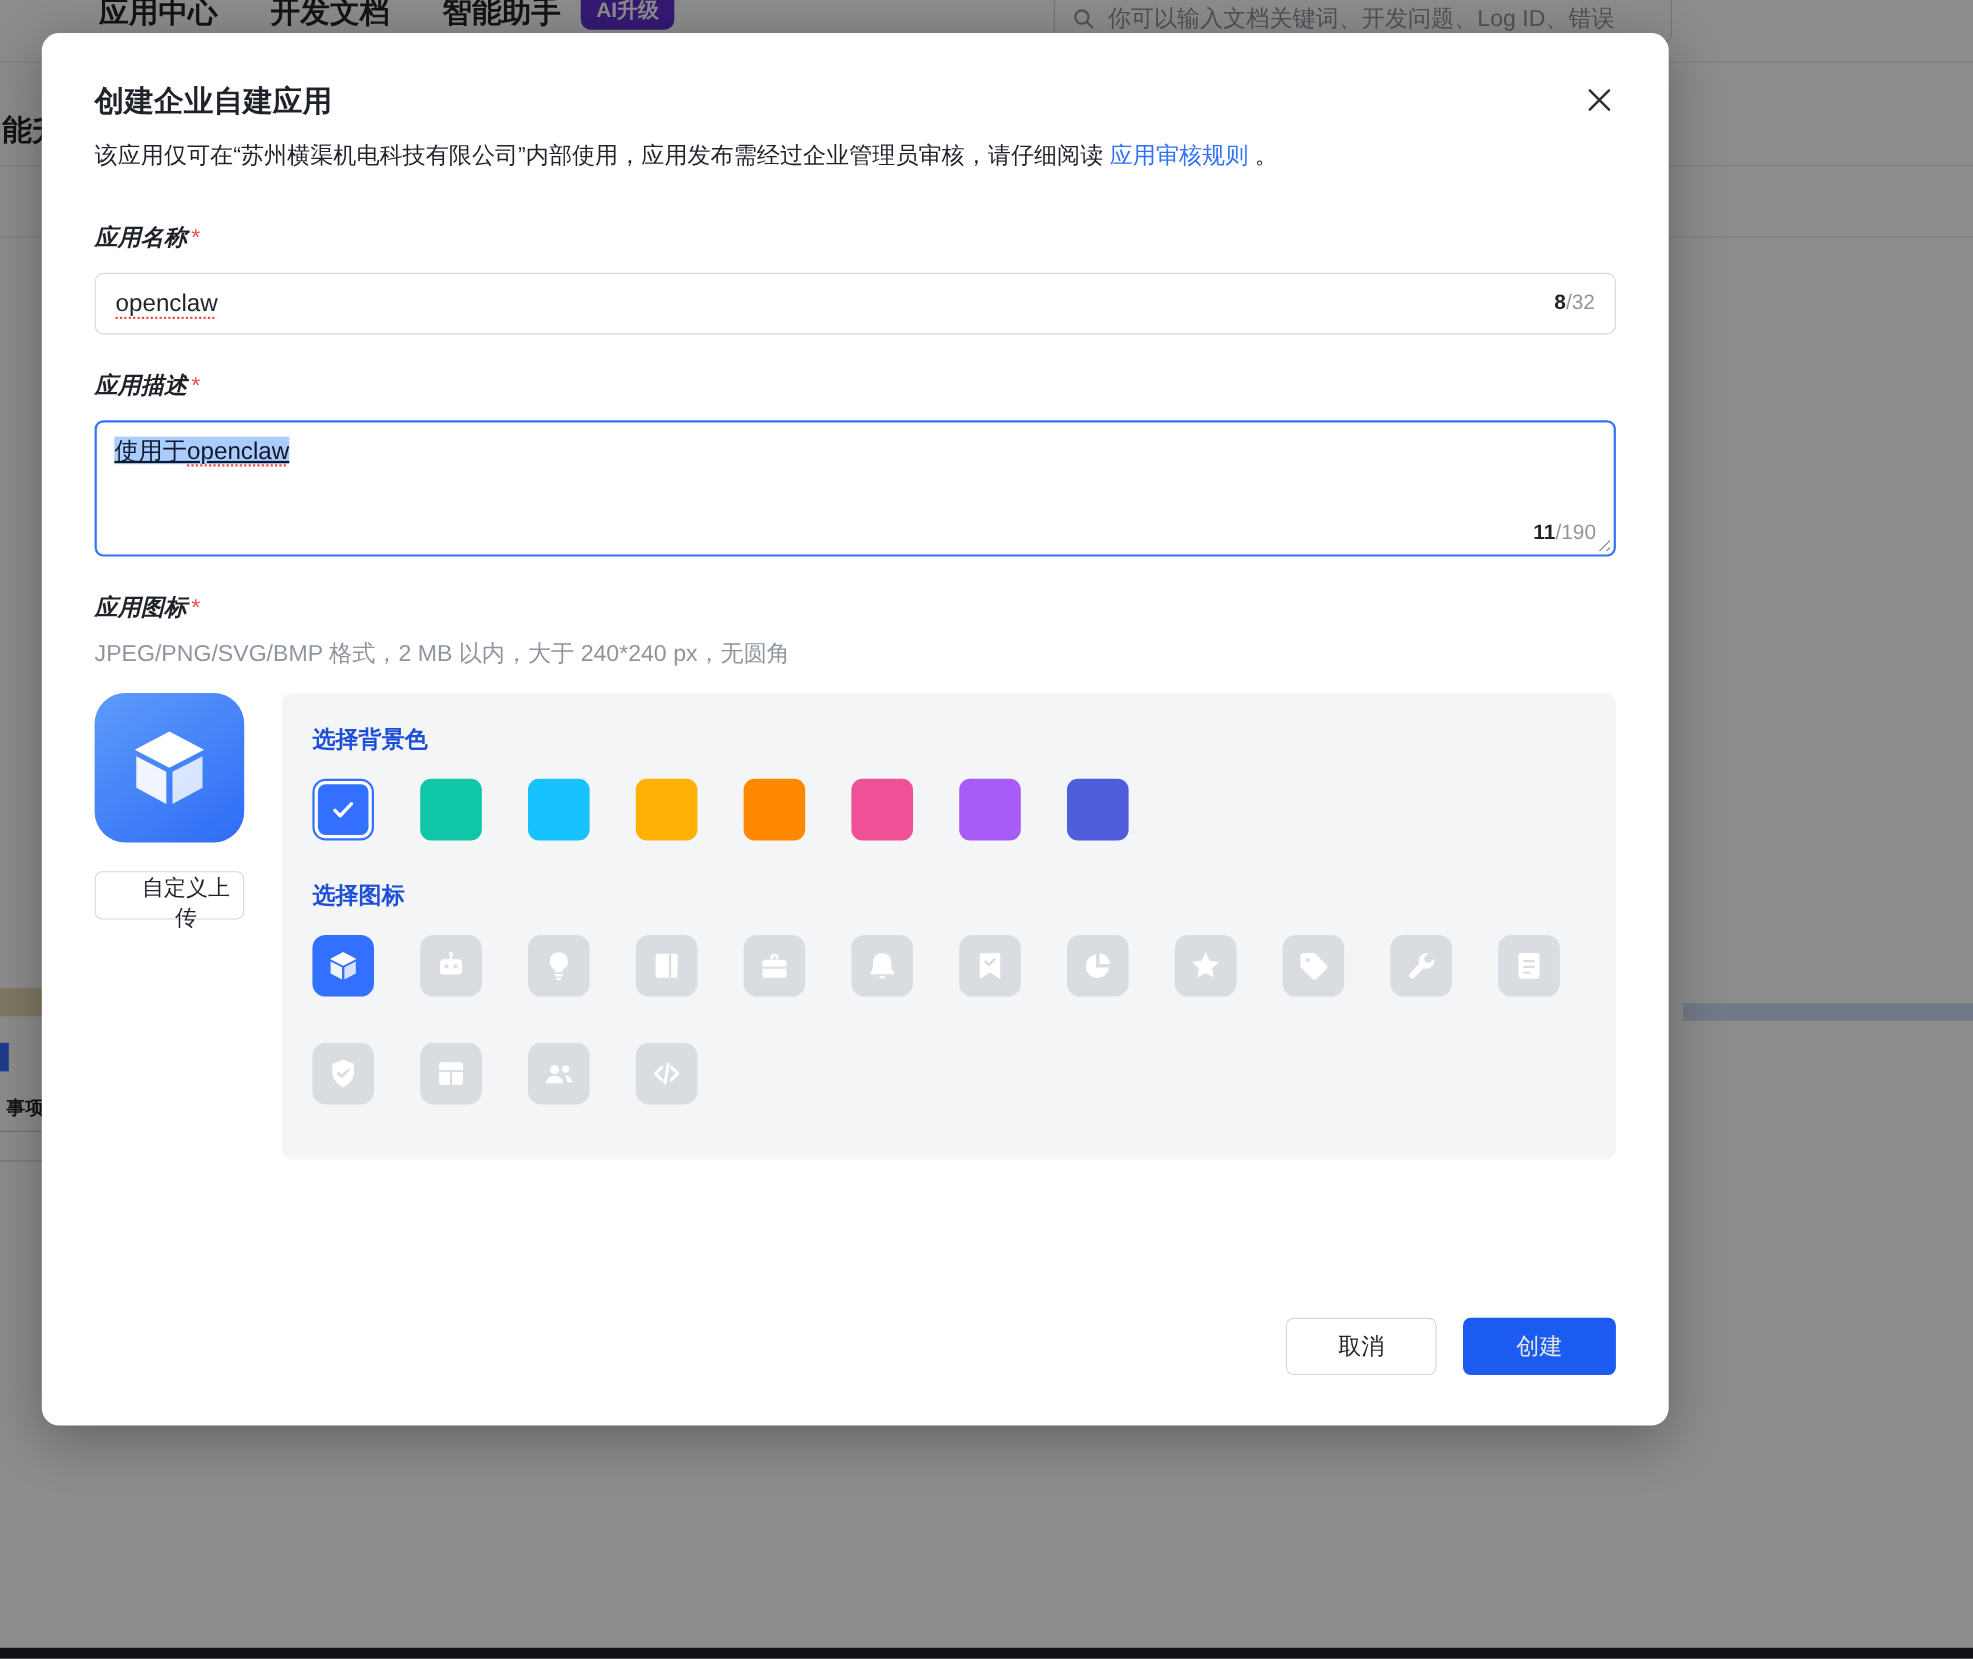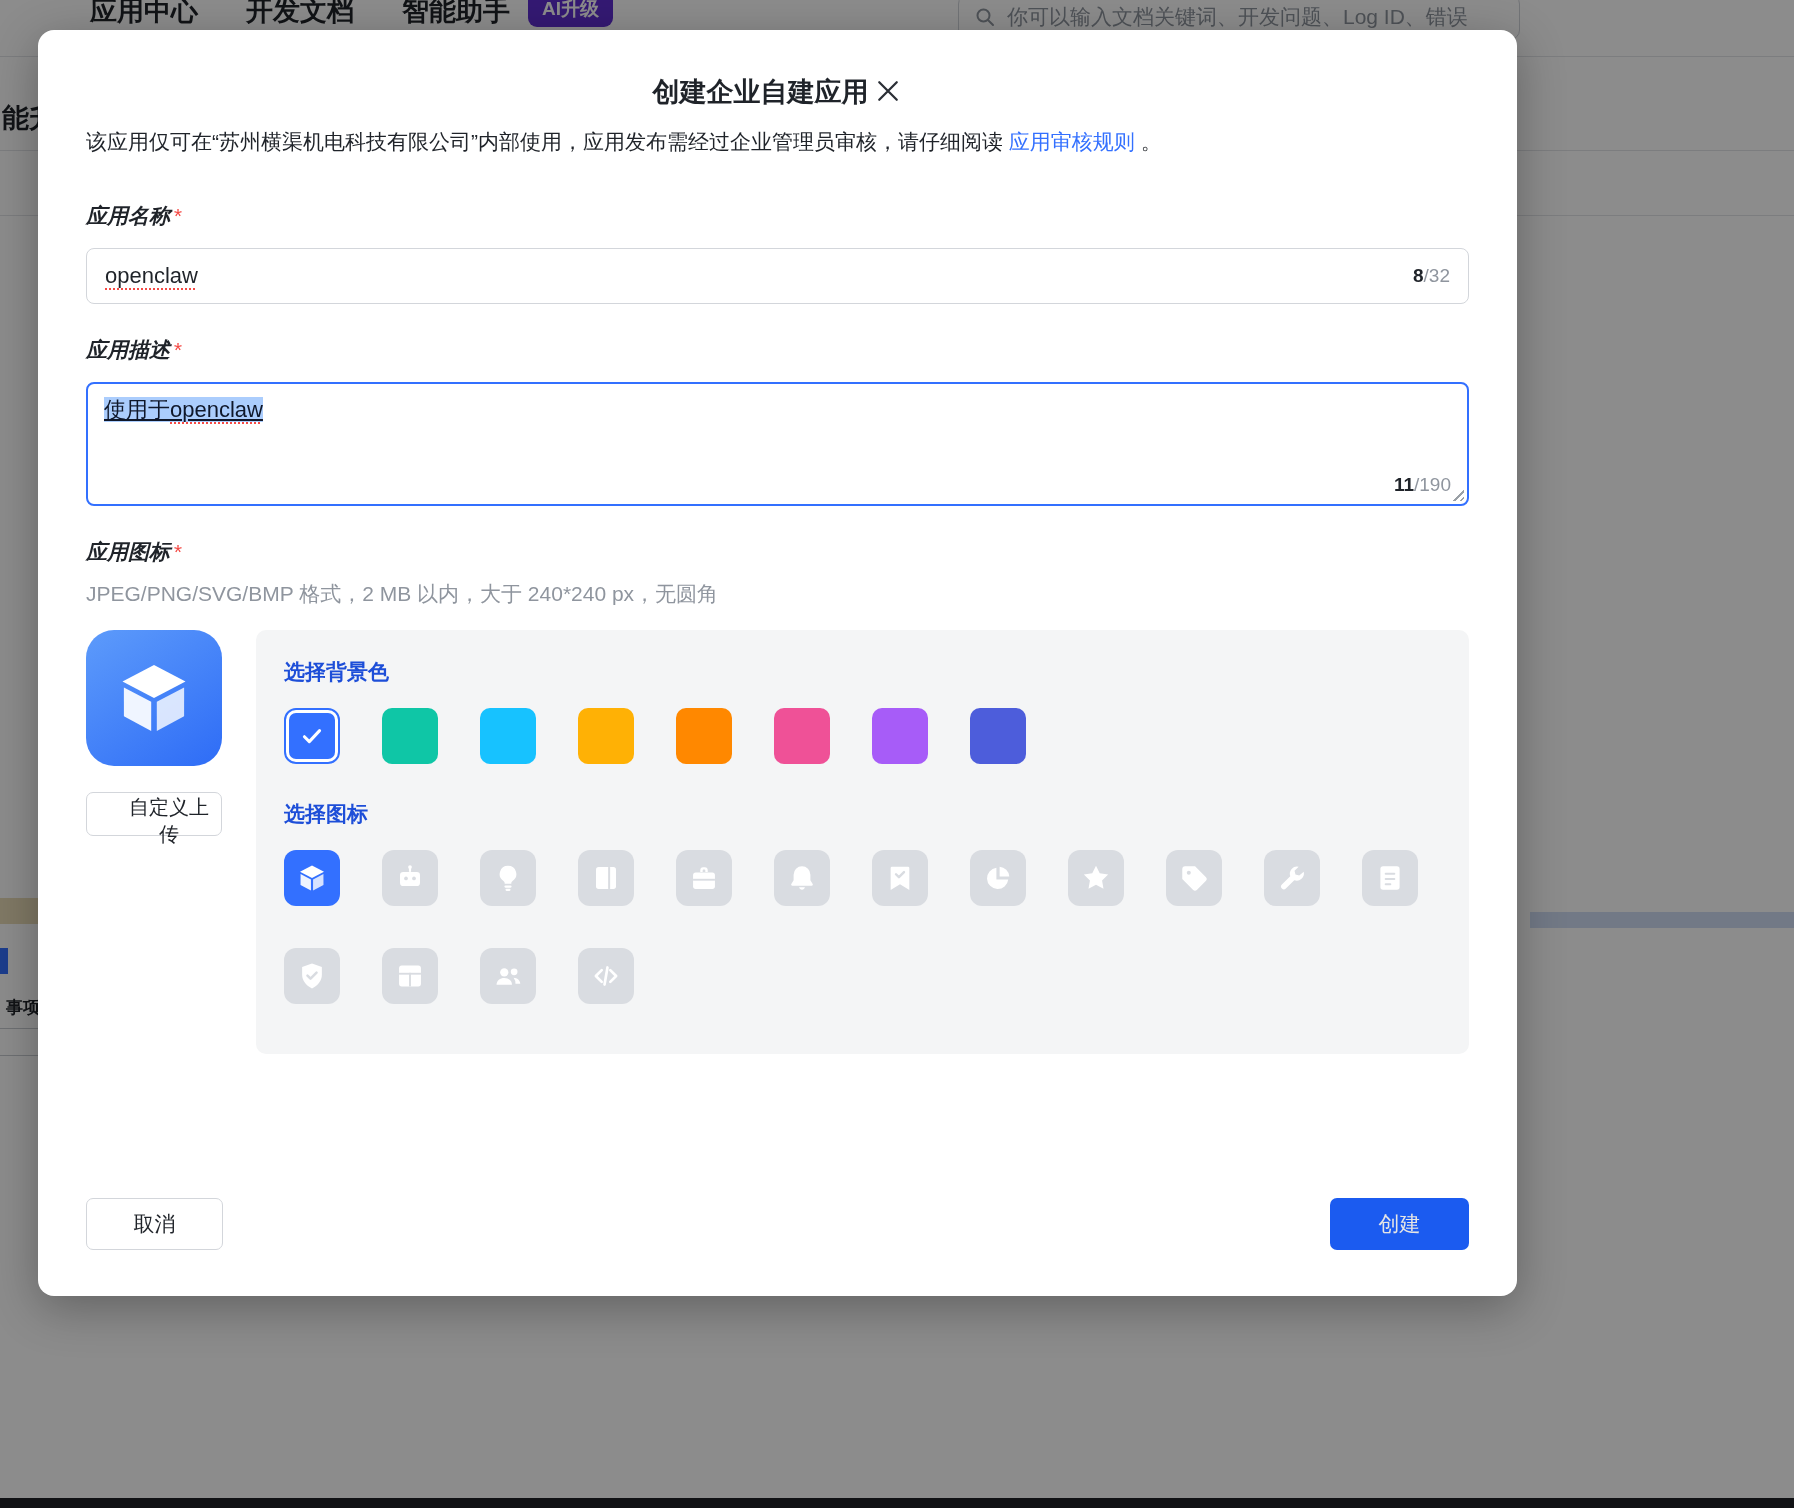--- a/index.html
+++ b/index.html
@@ -27,21 +27,21 @@
   .bg-side-label{position:absolute;left:6px;top:996px;font-size:17px;font-weight:600;color:#1f2329;}
   .bg-small-input{position:absolute;left:-28px;top:1028px;width:124px;height:26px;
     border:1px solid #c9cdd2;border-radius:4px;background:#fff;}
   .bg-bottom-bar{position:absolute;left:0;right:0;bottom:0;height:10px;background:#202227;}
   .overlay{position:absolute;inset:0;background:rgba(0,0,0,0.45);}
 
   
   .modal{position:absolute;left:38px;top:30px;width:1479px;height:1266px;background:#fff;
     border-radius:16px;box-shadow:0 12px 48px rgba(0,0,0,.3);
     padding:44px 48px 46px;box-sizing:border-box;display:flex;flex-direction:column;}
-  .modal-header{display:flex;justify-content:center;align-items:flex-start;flex:none;}
+  .modal-header{display:flex;justify-content:space-between;align-items:flex-start;flex:none;}
   .modal-title{margin:0;font-size:27px;font-weight:700;color:#1f2329;}
   .close-btn{background:none;border:none;padding:4px;margin:-2px -4px 0 0;cursor:pointer;line-height:0;}
   .close-btn svg{width:30px;height:30px;display:block;}
   .modal-desc{margin:16px 0 12px;font-size:21px;color:#1f2329;line-height:32px;flex:none;}
   .link{color:var(--accent);text-decoration:none;cursor:pointer;}
   .field-label{margin-top:32px;font-size:21px;font-weight:700;color:#1f2329;flex:none;font-style:italic;}
   .req{color:var(--danger);margin-left:3px;font-weight:400;}
 
   .input-box{margin-top:18px;height:56px;border:1px solid #d3d6db;border-radius:8px;
     display:flex;align-items:center;padding:0 18px;gap:12px;background:#fff;flex:none;box-sizing:border-box;}
@@ -77,21 +77,21 @@
   .swatch{width:56px;height:56px;border-radius:12px;box-sizing:border-box;cursor:pointer;}
   .swatch-fill{width:100%;height:100%;border-radius:10px;display:flex;align-items:center;justify-content:center;}
   .swatch.selected{border:2px solid var(--accent);padding:3px;background:#fff;}
   .swatch.selected .swatch-fill{border-radius:7px;}
   .icon-grid{display:flex;flex-wrap:wrap;gap:42px;margin-top:22px;max-width:1134px;}
   .icon-tile{width:56px;height:56px;border-radius:12px;background:var(--tile-gray);
     display:flex;align-items:center;justify-content:center;cursor:pointer;}
   .icon-tile.selected{background:var(--accent);}
   .icon-tile svg{width:32px;height:32px;display:block;}
 
-  .modal-footer{margin-top:auto;display:flex;justify-content:space-between;gap:24px;flex:none;}
+  .modal-footer{margin-top:auto;display:flex;justify-content:flex-end;gap:24px;flex:none;}
   .btn-cancel{width:137px;height:52px;border:1px solid #d3d6db;background:#fff;border-radius:7px;
     font-size:21px;color:#1f2329;cursor:pointer;font-family:inherit;}
   .btn-create{width:139px;height:52px;border:none;background:var(--primary-button);border-radius:7px;
     font-size:21px;color:#e5e5e5;cursor:pointer;font-family:inherit;}
 </style>
 </head>
 <body>
 
 <div class="bg-page">
   <div class="bg-topnav">

